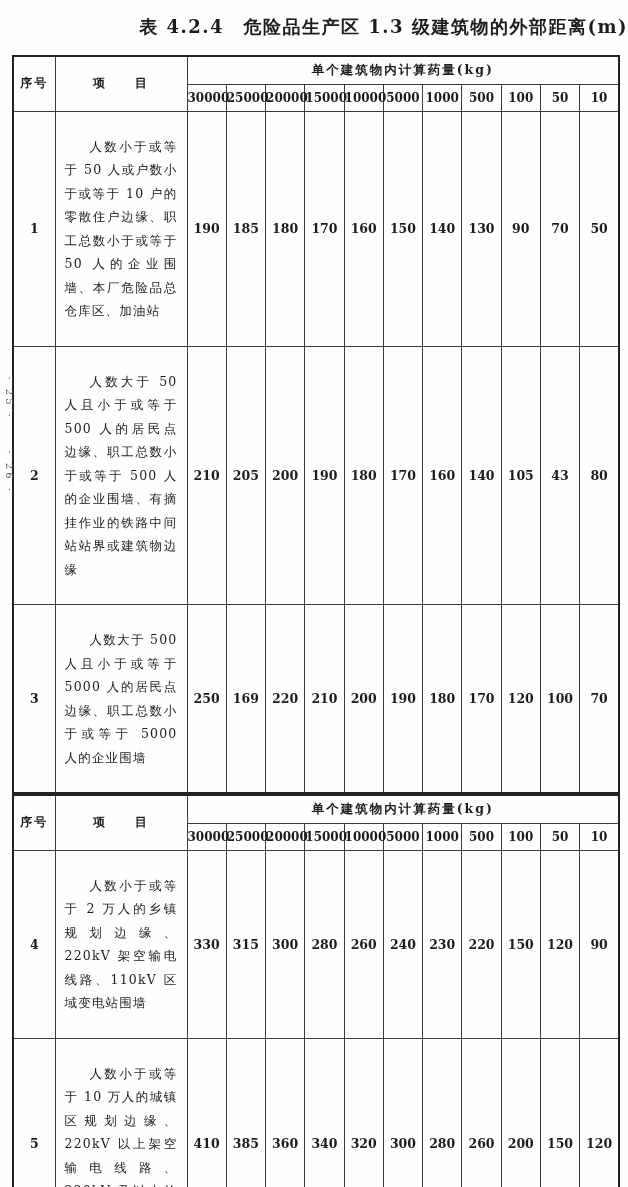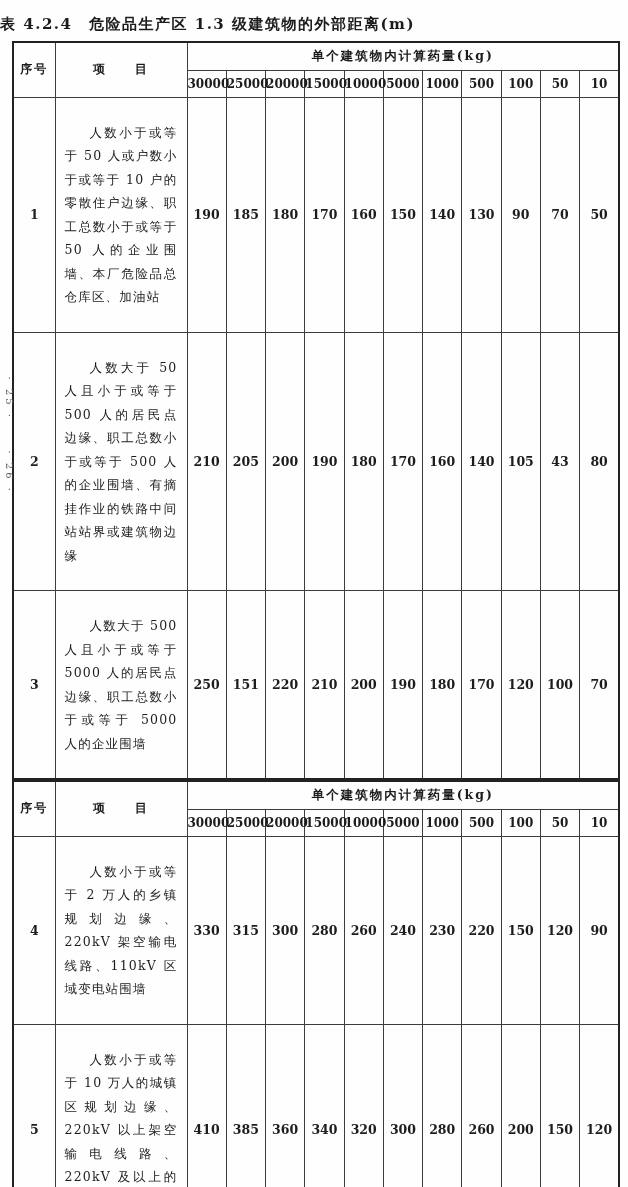--- a/index.html
+++ b/index.html
@@ -28,23 +28,23 @@
     transform: rotate(90deg);
     font-size: 10px;
     color: #5a5a5a;
     letter-spacing: 3px;
     white-space: nowrap;
   }
   .pagenum-25 { top: 388px; }
   .pagenum-26 { top: 462px; }
   .table-title {
     margin-top: 15px;
-    margin-bottom: 7px;
-    text-align: left;
-    font-size: 15px;
+    margin-bottom: 16px;
+    text-align: right;
+    font-size: 18px;
     font-weight: bold;
     letter-spacing: 1.5px;
   }
   .cont-title {
     text-align: center;
     font-size: 13px;
     font-weight: bold;
     letter-spacing: 2px;
   }
   .cont-title.t1 { margin-top: 13px; margin-bottom: 7px; }
@@ -179,21 +179,21 @@
           <td class="c-val">160</td>
           <td class="c-val">140</td>
           <td class="c-val">105</td>
           <td class="c-val">43</td>
           <td class="c-val">80</td>
         </tr>
         <tr>
           <td class="c-seq">3</td>
           <td class="c-item">人数大于 500 人且小于或等于 5000 人的居民点边缘、职工总数小于或等于 5000 人的企业围墙</td>
           <td class="c-val">250</td>
-          <td class="c-val">151</td>
+          <td class="c-val">169</td>
           <td class="c-val">220</td>
           <td class="c-val">210</td>
           <td class="c-val">200</td>
           <td class="c-val">190</td>
           <td class="c-val">180</td>
           <td class="c-val">170</td>
           <td class="c-val">120</td>
           <td class="c-val">100</td>
           <td class="c-val">70</td>
         </tr>

